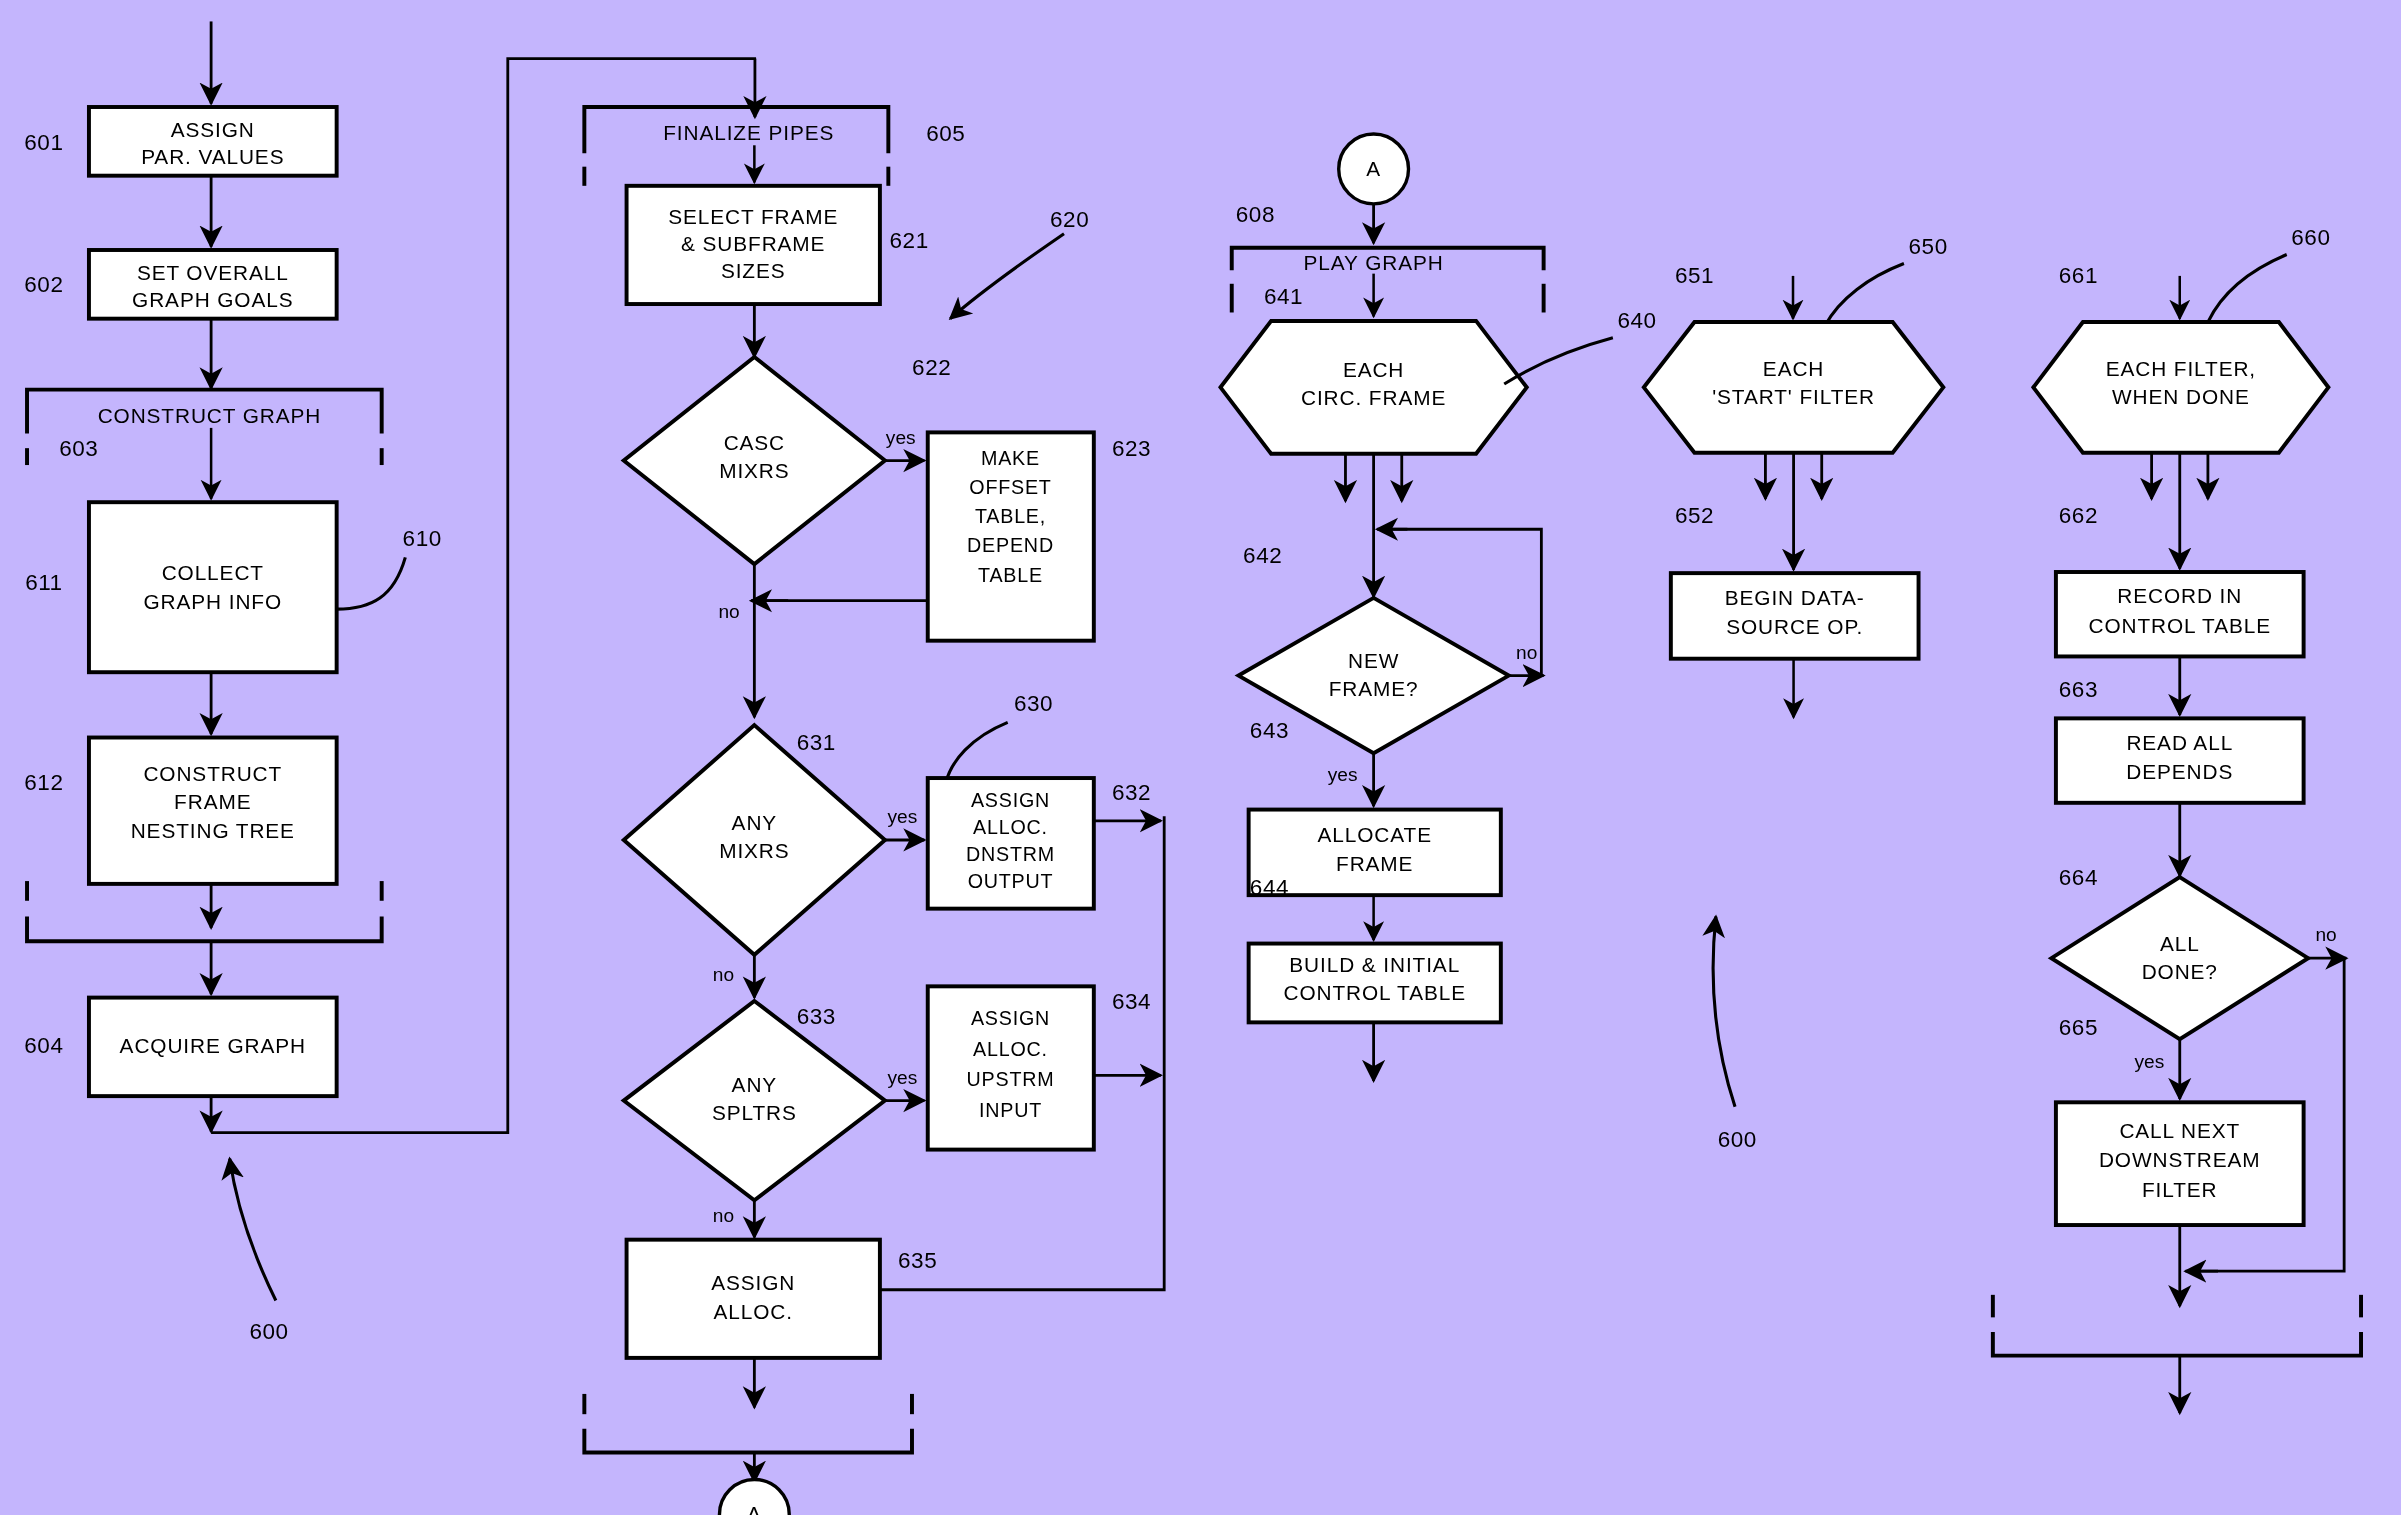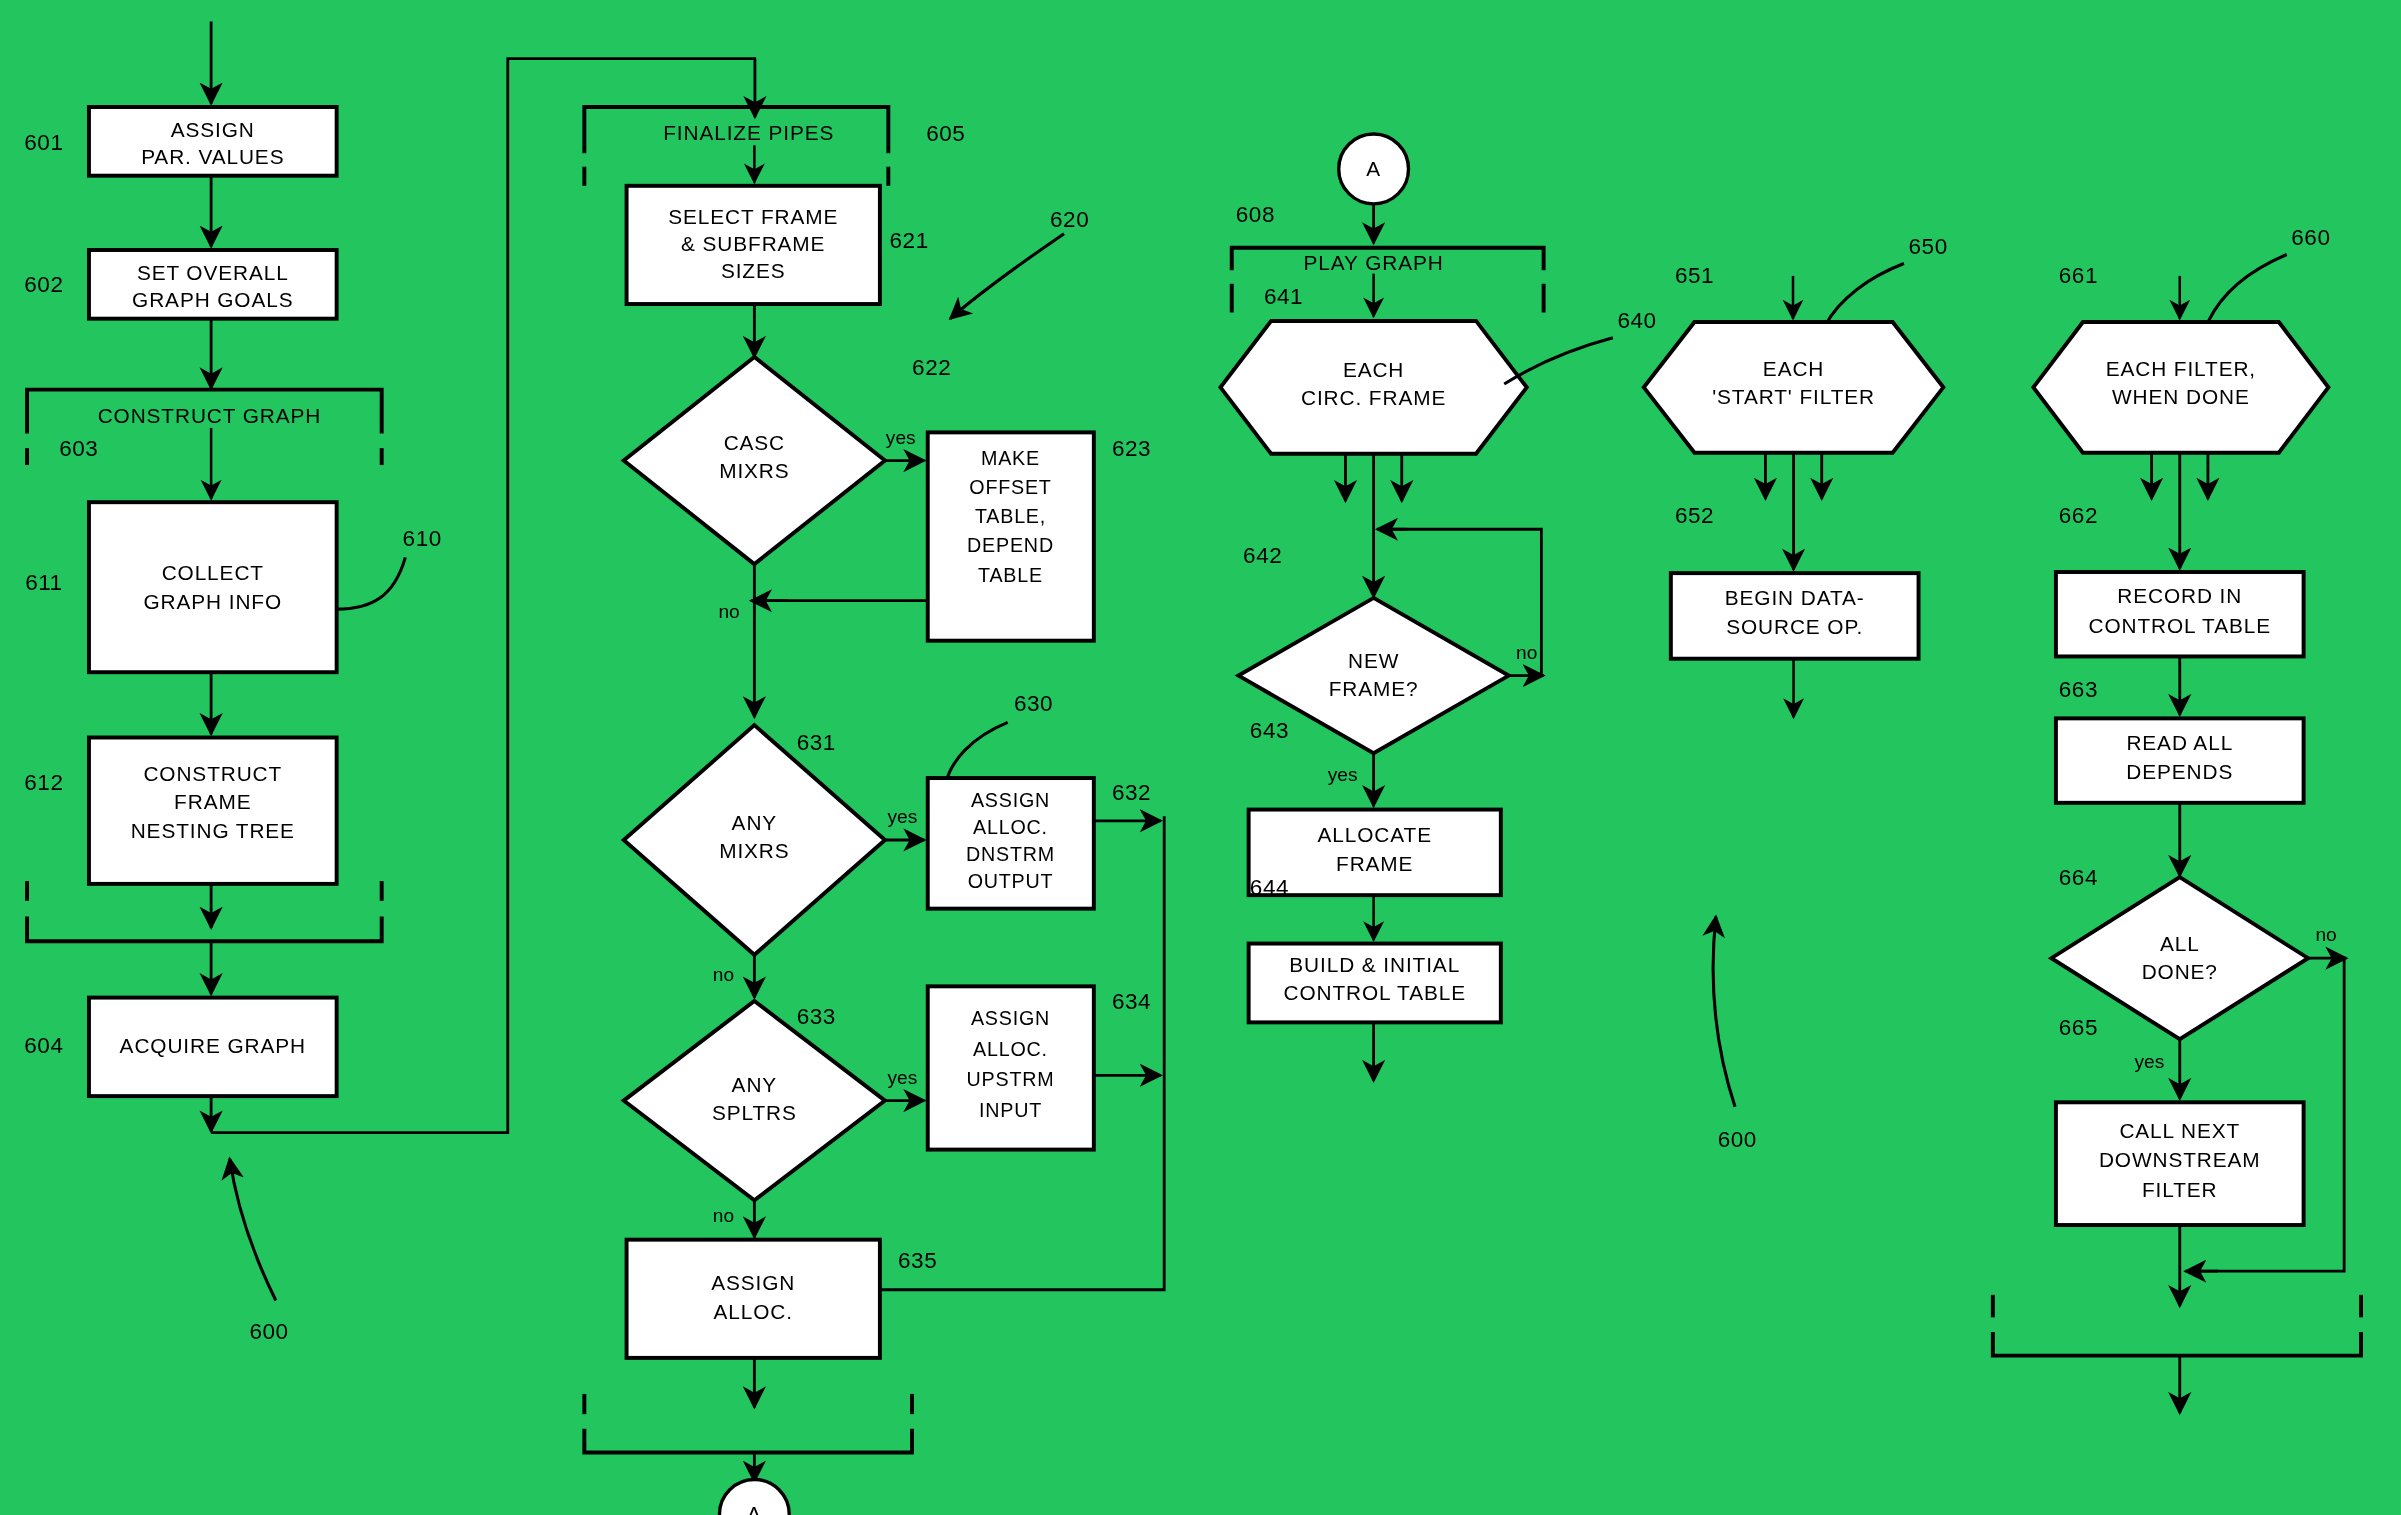--- a/index.html
+++ b/index.html
@@ -4,21 +4,21 @@
 <style>
   html, body {
     margin: 0;
     padding: 0;
     background: #ffffff;
   }
   #figure-root {
     position: relative;
     width: 2401px;
     height: 1515px;
-    background: #22c55e;
+    background: #c4b5fd;
     font-family: "Liberation Sans", sans-serif;
   }
   svg#flowchart {
     display: block;
     width: 2401px;
     height: 1515px;
   }
   .node-box {
     fill: #ffffff;
     stroke: #000000;

